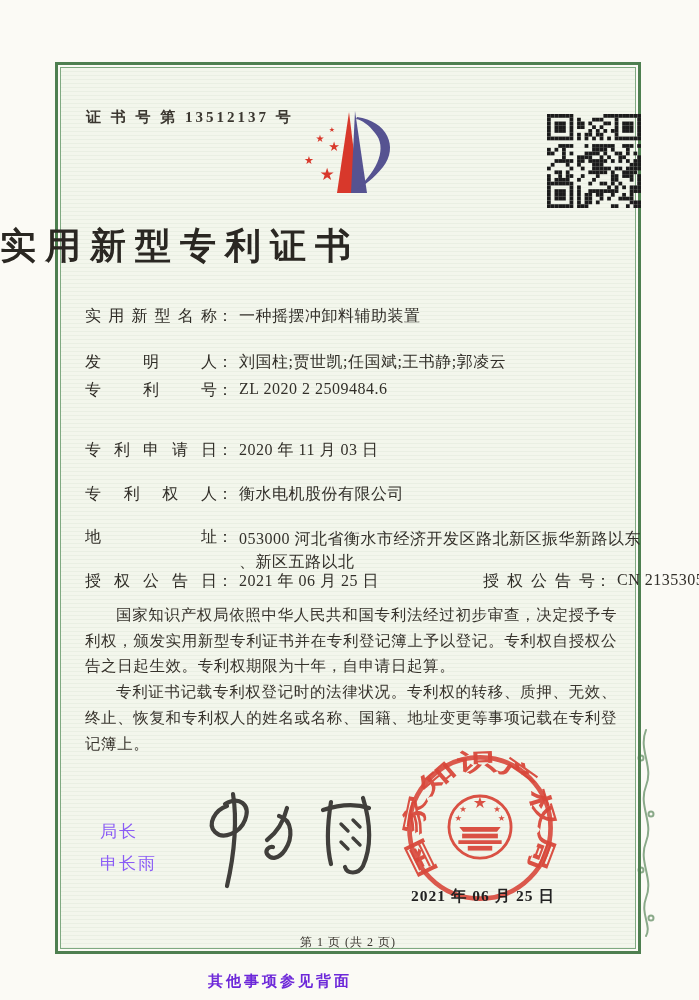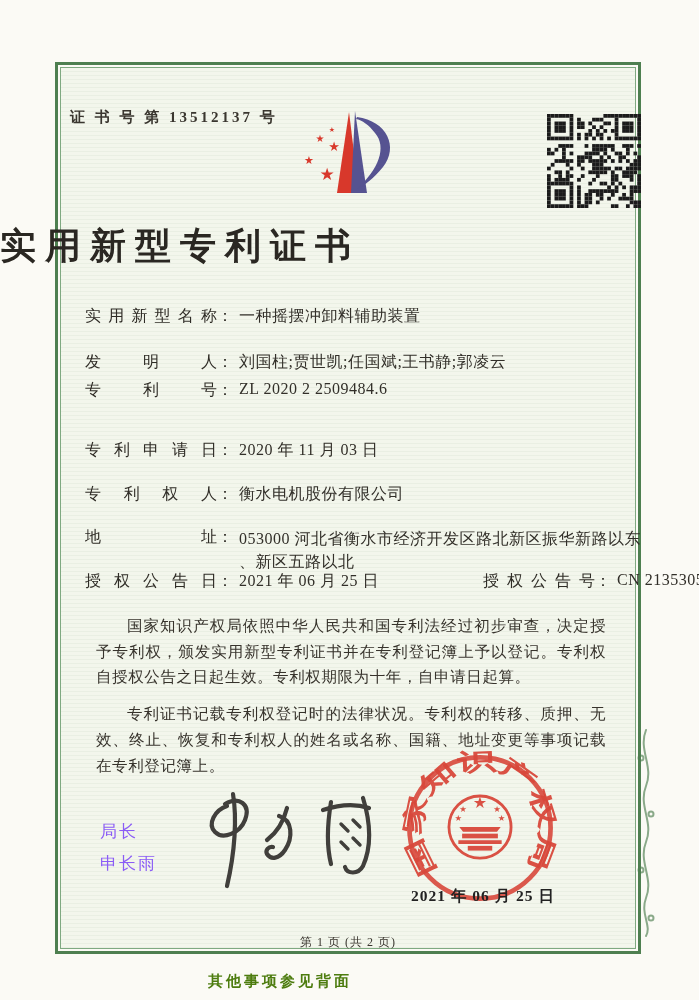--- a/index.html
+++ b/index.html
@@ -14,21 +14,21 @@
     position:absolute;left:55px;top:62px;width:586px;height:892px;
     border:3px solid #4e7f50;box-sizing:border-box;
   }
   .frame-inner{
     position:absolute;inset:2px;border:1px solid #7fa981;
     background:
       repeating-linear-gradient(0deg, rgba(110,150,110,0.07) 0 1px, rgba(255,255,255,0) 1px 4px),
       #f3f6ec;
   }
   .cert-no{
-    position:absolute;left:70px;top:108px;
+    position:absolute;left:86px;top:108px;
     font-size:15px;letter-spacing:3px;color:#3a362f;font-weight:600;
   }
   .logo{position:absolute;left:283px;top:104px;}
   .qr{position:absolute;left:547px;top:114px;width:94px;height:94px;}
   .title{
     position:absolute;left:0;top:222px;width:699px;text-align:left;
     font-size:36px;font-weight:bold;letter-spacing:9px;color:#2a2722;
   }
   .row{position:absolute;left:85px;font-size:16px;color:#322f29;white-space:nowrap;}
   .lbl{
@@ -39,35 +39,35 @@
   .colon{display:inline-block;vertical-align:top;margin-right:6px;}
   .val{display:inline-block;vertical-align:top;letter-spacing:0.5px;}
   .val-wide{width:402px;white-space:normal;line-break:anywhere;line-height:1.45;}
   .grant-right{position:absolute;left:398px;top:0;}
   .grant-right .lbl{width:112px;}
   .paras{
     position:absolute;left:85px;top:602px;width:532px;
     font-size:15.5px;line-height:1.66;letter-spacing:0.6px;color:#37332c;
     text-align:justify;
   }
-  .paras p{margin:11px;text-indent:2em;}
+  .paras p{margin:0;text-indent:2em;}
   .director{position:absolute;left:100px;font-size:17px;letter-spacing:2px;color:#8b5cf6;}
   .sig{position:absolute;left:195px;top:790px;}
   .seal{position:absolute;left:400px;top:748px;opacity:0.92;}
   .seal-date{
     position:absolute;left:398px;top:886px;width:170px;text-align:center;
     font-size:15.5px;letter-spacing:1px;color:#222;font-weight:600;
   }
   .page-info{
     position:absolute;left:55px;top:934px;width:586px;text-align:center;
     font-size:12px;letter-spacing:1px;color:#3a362f;
   }
   .back-note{
     position:absolute;left:0;top:972px;width:560px;text-align:center;
-    font-size:15px;letter-spacing:3px;color:#4d7c0f;font-weight:600;
+    font-size:15px;letter-spacing:3px;color:#6d28d9;font-weight:600;
   }
   .vine{position:absolute;left:634px;top:728px;}
 </style>
 </head>
 <body>
 
 <div class="page">
 
   <div class="frame">
     <div class="frame-inner"></div>

